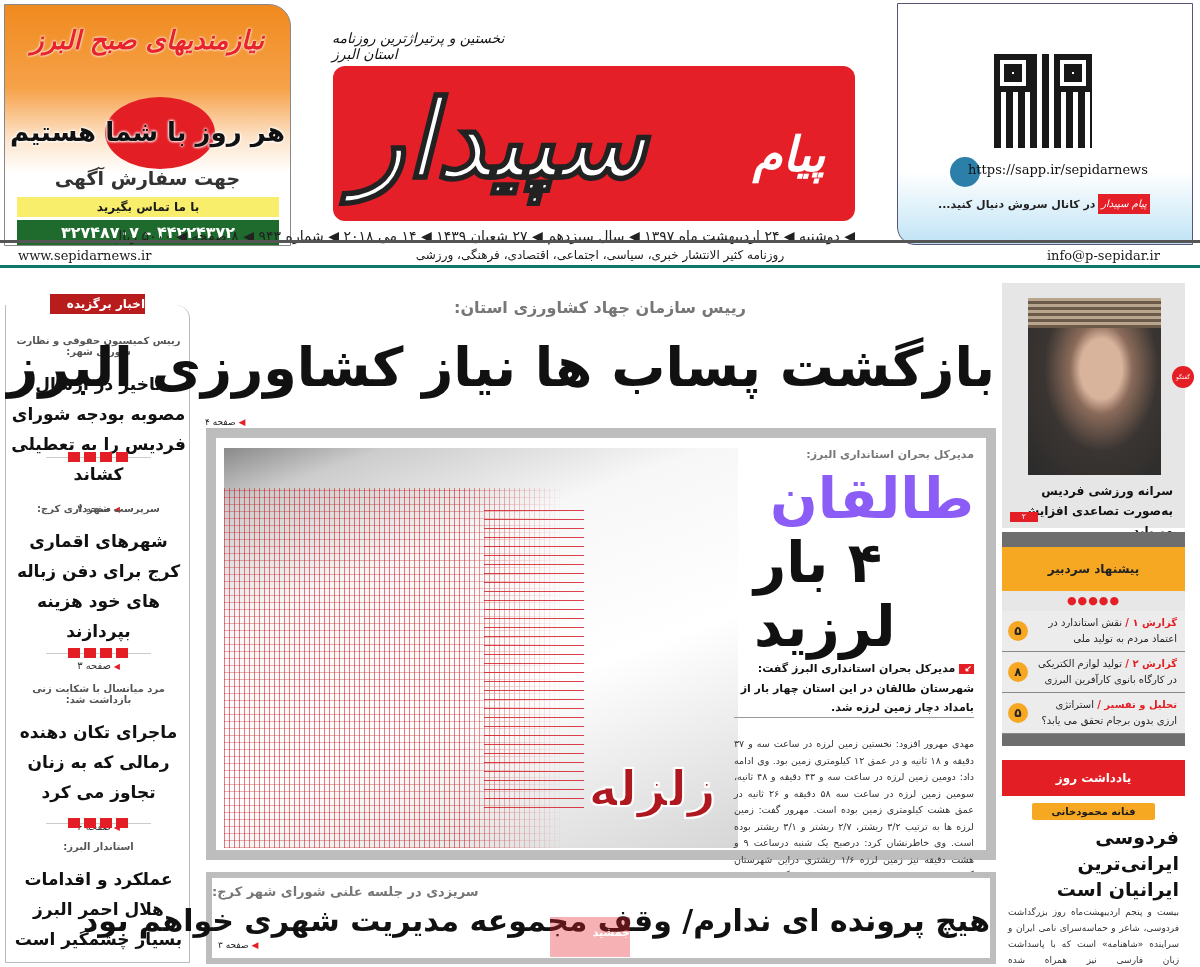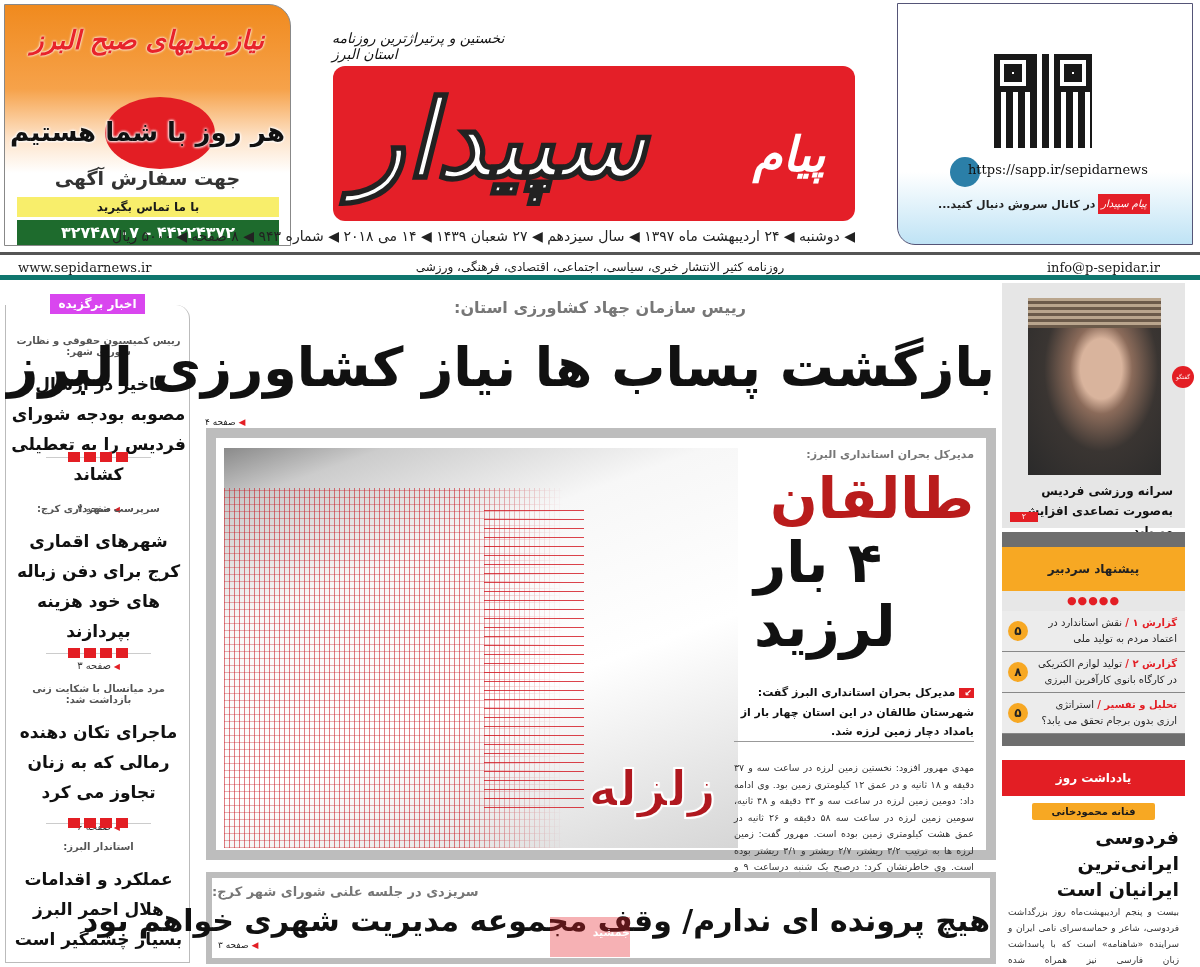--- a/index.html
+++ b/index.html
@@ -24,27 +24,27 @@
 .qr .code{position:absolute;left:96px;top:50px;width:98px;height:94px;background:
 repeating-linear-gradient(90deg,#000 0 7px,#fff 7px 12px),#000;opacity:.9}
 .qr .code:before,.qr .code:after{content:"";position:absolute;width:26px;height:26px;border:6px solid #000;background:#fff;box-shadow:inset 0 0 0 4px #fff,inset 0 0 0 12px #000}
 .qr .code:before{left:0;top:0}.qr .code:after{right:0;top:0}
 .qr .url{position:absolute;left:50px;top:158px;font:13px "DejaVu Serif",serif;color:#111}
 .qr .bubble{position:absolute;left:52px;top:153px;width:30px;height:30px;border-radius:50%;background:#2b7fa8}
 .qr .url span{margin-left:20px}
 .qr .follow{position:absolute;left:40px;top:194px;direction:rtl;font:bold 11px "DejaVu Sans",sans-serif;color:#222}
 .qr .mini{position:absolute;left:200px;top:190px;width:52px;height:20px;background:#e41f28;color:#fff;font:italic 10px "DejaVu Serif",serif;text-align:center;line-height:20px}
 
-.infobar{left:0;top:252px;width:1200px;height:28px;border-top:3px solid #555;border-bottom:5px solid #0f766e;font-size:13px}
+.infobar{left:0;top:240px;width:1200px;height:28px;border-top:3px solid #555;border-bottom:3px solid #0f766e;font-size:13px}
 .infobar .web{position:absolute;left:18px;top:5px;font-family:"DejaVu Serif",serif}
 .infobar .desc{position:absolute;left:0;right:0;top:5px;text-align:center;direction:rtl;font-size:12px}
 .infobar .mail{position:absolute;right:40px;top:5px;font-family:"DejaVu Serif",serif}
 
 .lcol{left:5px;top:305px;width:185px;height:658px;border:1px solid #bbb;border-top:none;border-radius:0 14px 0 0}
-.lcol .tag{position:absolute;left:44px;top:-11px;width:95px;height:20px;background:#d946ef;color:#fff;font:bold 12px "DejaVu Sans",sans-serif;text-align:center;line-height:20px;direction:rtl}
+.lcol .tag{position:absolute;left:44px;top:-11px;width:95px;height:20px;background:#b91c1c;color:#fff;font:bold 12px "DejaVu Sans",sans-serif;text-align:right;line-height:20px;direction:rtl}
 .story{position:absolute;left:5px;width:175px;text-align:center;direction:rtl}
 .story .kick{font:bold 10px "DejaVu Sans",sans-serif;color:#555;margin-bottom:12px}
 .story .head{font:bold 17px/30px "DejaVu Sans",sans-serif;color:#111}
 .story .pg{font-size:10px;color:#333;margin-top:14px}
 .story .pg:before{content:"◀ ";color:#e31e24;font-size:8px}
 .sep{position:absolute;left:40px;width:105px;height:1px;background:#ccc}
 .sep i{position:absolute;left:22px;top:-5px;width:60px;height:10px;background:repeating-linear-gradient(90deg,#e31e24 0 12px,transparent 12px 16px)}
 
 .kicker1{left:200px;top:298px;width:800px;text-align:center;direction:rtl;font:bold 16px "DejaVu Sans",sans-serif;color:#777}
 .bighead{left:205px;top:328px;width:790px;text-align:center;direction:rtl;font:bold 54px/80px "DejaVu Sans",sans-serif;color:#111;letter-spacing:-2px;white-space:nowrap}
@@ -54,23 +54,23 @@
 .quake .inner{position:relative;width:100%;height:100%;background:#fff}
 .photo{position:absolute;left:8px;top:10px;width:514px;height:400px;overflow:hidden;background:linear-gradient(160deg,#8a8a8a 0%,#ccc 10%,#f7f7f7 30%,#fff 60%,#d6d6d6 100%)}
 .photo .waves{position:absolute;left:0;top:40px;width:340px;height:360px;background:
 repeating-linear-gradient(90deg,rgba(200,20,30,.55) 0 1px,transparent 1px 5px),
 repeating-linear-gradient(0deg,rgba(200,20,30,.35) 0 1px,transparent 1px 7px);
 -webkit-mask:linear-gradient(90deg,#000 70%,transparent);}
 .photo .spike{position:absolute;left:260px;top:60px;width:100px;height:300px;background:repeating-linear-gradient(0deg,rgba(210,20,30,.8) 0 1px,transparent 1px 9px)}
 .photo .zel{position:absolute;right:22px;bottom:30px;font:bold 50px "DejaVu Sans",sans-serif;color:#b0181f;-webkit-text-stroke:2px #fff;text-shadow:0 0 3px #fff;direction:rtl}
 .qtext{position:absolute;right:12px;top:10px;width:240px;direction:rtl;text-align:right}
 .qtext .k{font:bold 11px "DejaVu Sans",sans-serif;color:#777}
-.qtext .h{font:bold 56px/64px "DejaVu Sans",sans-serif;color:#b91c1c;margin-top:6px}
+.qtext .h{font:bold 56px/64px "DejaVu Sans",sans-serif;color:#8b5cf6;margin-top:6px}
 .qtext .h2{font:bold 56px/64px "DejaVu Sans",sans-serif;color:#111;text-align:left;padding-left:20px}
-.qtext .lead{font:bold 11px/19px "DejaVu Sans",sans-serif;color:#111;margin-top:24px;border-bottom:1px solid #999}
+.qtext .lead{font:bold 11px/19px "DejaVu Sans",sans-serif;color:#111;margin-top:0;border-bottom:1px solid #999}
 .qtext .lead:before{content:"↙ ";color:#fff;background:#e31e24;font-size:9px;padding:0 2px;margin-left:4px}
 .qtext .body{font:9.5px/16.5px "DejaVu Sans",sans-serif;color:#333;margin-top:18px;text-align:justify}
 .bottombox{left:206px;top:872px;width:790px;height:92px;background:#bdbdbd;padding:6px}
 .bottombox .inner{position:relative;width:100%;height:100%;background:#fff;text-align:left;direction:rtl}
 .bottombox .k{font:bold 13px "DejaVu Sans",sans-serif;color:#777;padding-top:6px}
 .bottombox .h{font:bold 30px/44px "DejaVu Sans",sans-serif;color:#111;letter-spacing:-1px;white-space:nowrap}
 .bottombox .pg{position:absolute;left:6px;bottom:8px;font-size:9px}
 .bottombox .pg:before{content:"◀ ";color:#e31e24}
 
 .rcol{left:1002px;top:283px;width:183px;height:245px;background:#e6e6e6}

